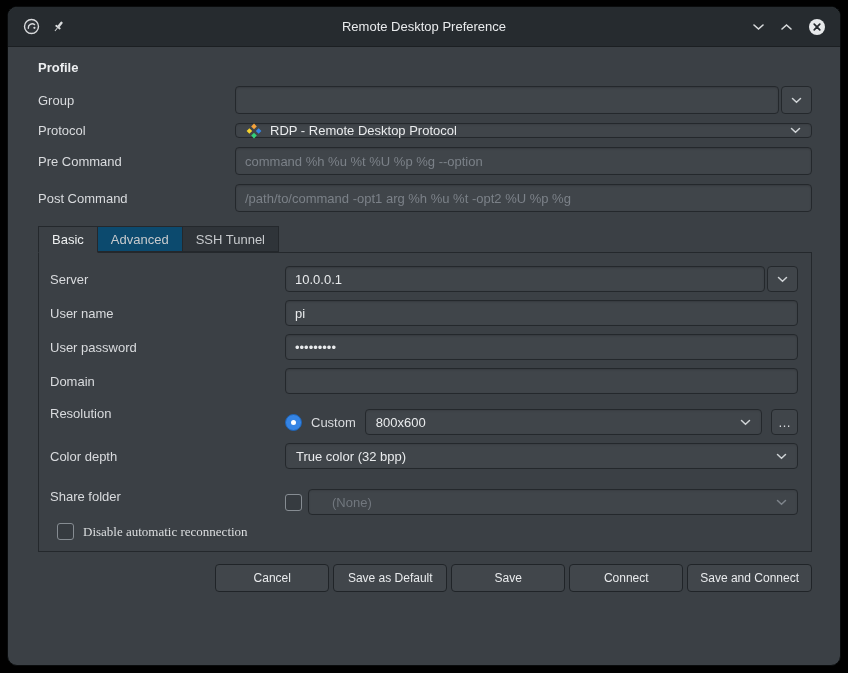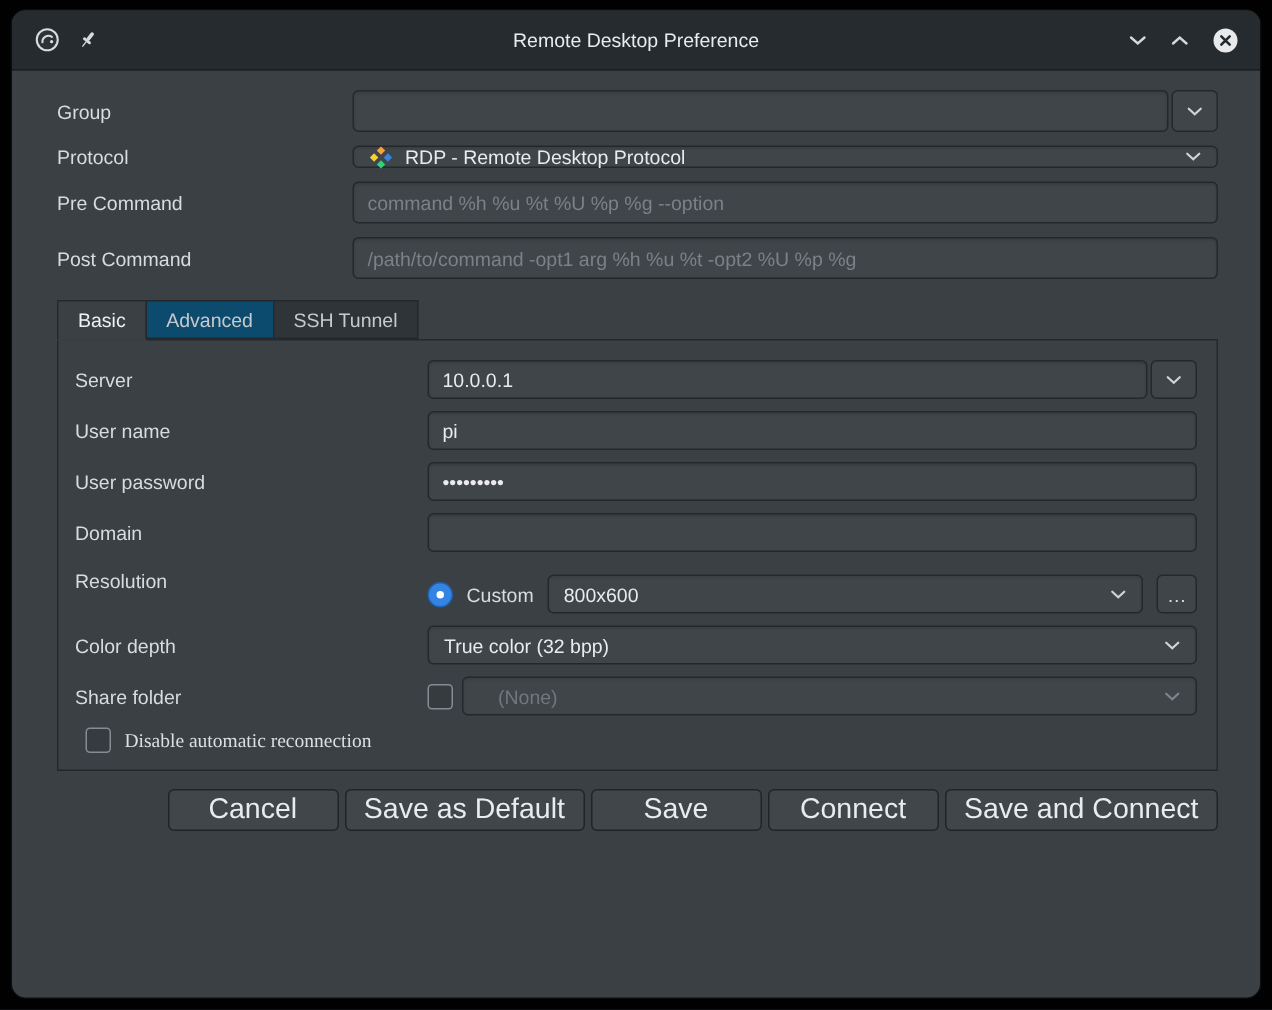--- a/index.html
+++ b/index.html
@@ -61,27 +61,27 @@
     width:5px; height:5px; border-radius:50%; background:#ffffff; }
   .radio-label { color:#d9dbde; font-size:13px; }
 
   .checkbox { width:17px; height:17px; border-radius:3px; background:#363b40;
     border:1px solid #868c92; flex:none; }
 
   .more-btn { width:27px; height:26px; background:#40454a; border:1px solid #24282c;
     border-radius:4px; color:#d9dbde; display:flex; align-items:center; justify-content:center;
     font-size:13px; flex:none; }
 
-  .share-line { display:flex; align-items:center; gap:6px; }
+  .share-line { display:flex; align-items:center; gap:6px;margin-top:12px; }
   .check-line { display:flex; align-items:center; gap:9px; margin:7px 0 2px 7px;
     color:#dddfe1; font-size:13px;font-family:Liberation Serif, serif; }
 
   .footer { display:flex; justify-content:flex-end; gap:4px; margin-top:12px; }
   .btn { min-width:114px; height:28px; padding:0 12px; background:#41464b;
-    border:1px solid #202428; border-radius:4px; color:#e9ebed; font-size:19px;
+    border:1px solid #202428; border-radius:4px; color:#e9ebed; font-size:12px;
     display:flex; align-items:center; justify-content:center; font-family:inherit; }
 </style>
 </head>
 <body>
 
 <div class="window">
 
   <div class="titlebar">
     <div class="tb-left">
       <span class="tb-btn">
@@ -117,20 +117,21 @@
         <svg width="18" height="18" viewBox="0 0 18 18">
           <circle cx="9" cy="9" r="8" fill="#e7e9eb"></circle>
           <path d="M6.2 6.2 L11.8 11.8 M11.8 6.2 L6.2 11.8" stroke="#24282c" stroke-width="1.7" stroke-linecap="round"></path>
         </svg>
       </span>
     </div>
   </div>
 
   <div class="content">
 
+    <div class="section-label">Profile</div>
 
 
     <div class="frow">
       <span class="flabel">Group</span>
       <div class="split">
         <input class="input" type="text" value="" style="">
         <span class="drop-btn">
           <svg width="11" height="7" viewBox="0 0 11 7">
             <path d="M1.5 1.5 L5.5 5.2 L9.5 1.5" fill="none" stroke="#cfd3d6" stroke-width="1.5" stroke-linecap="round"></path>
           </svg>

